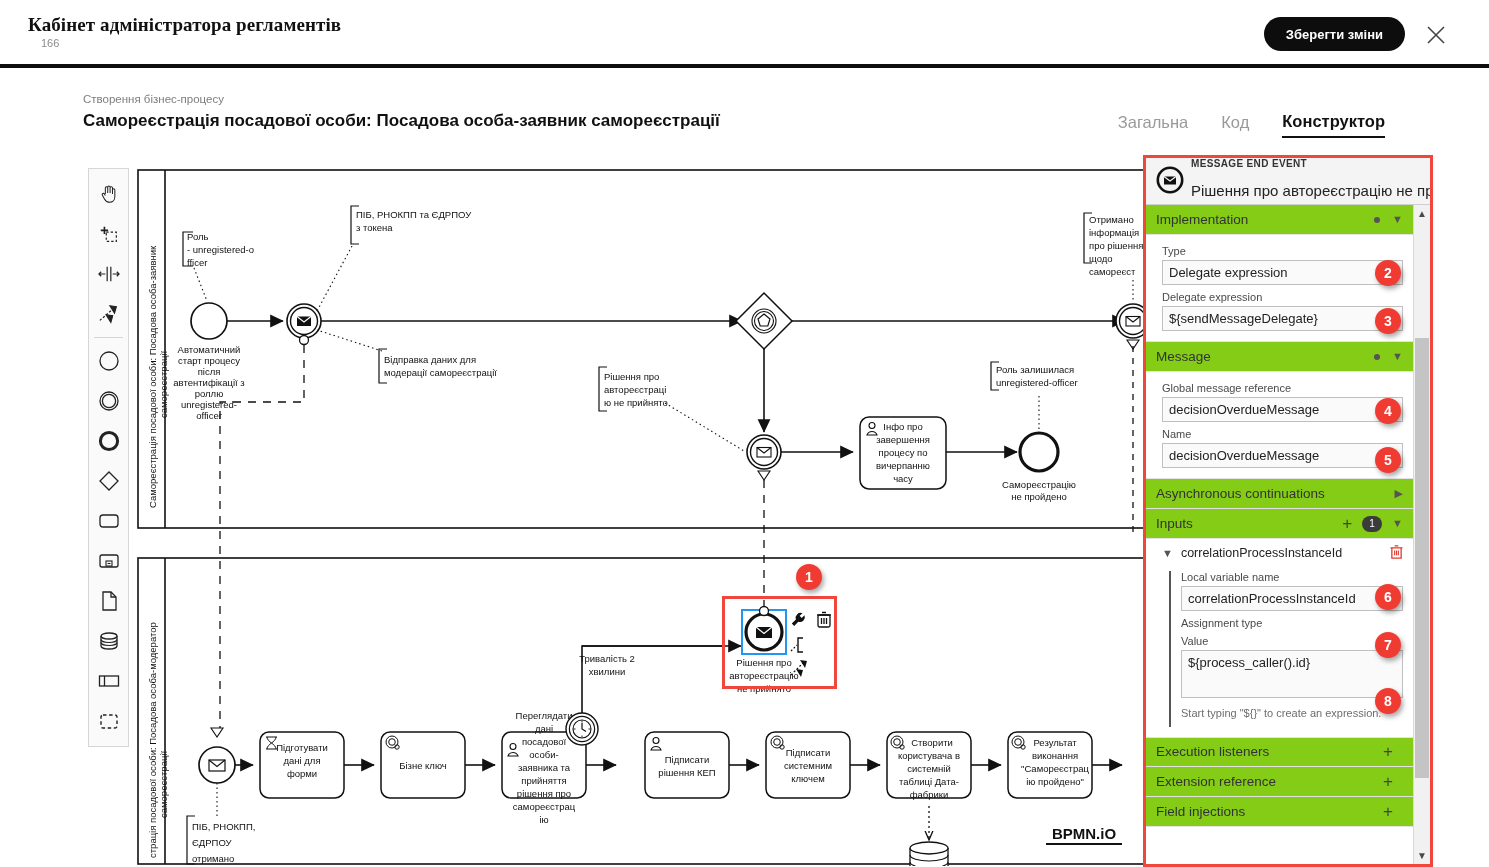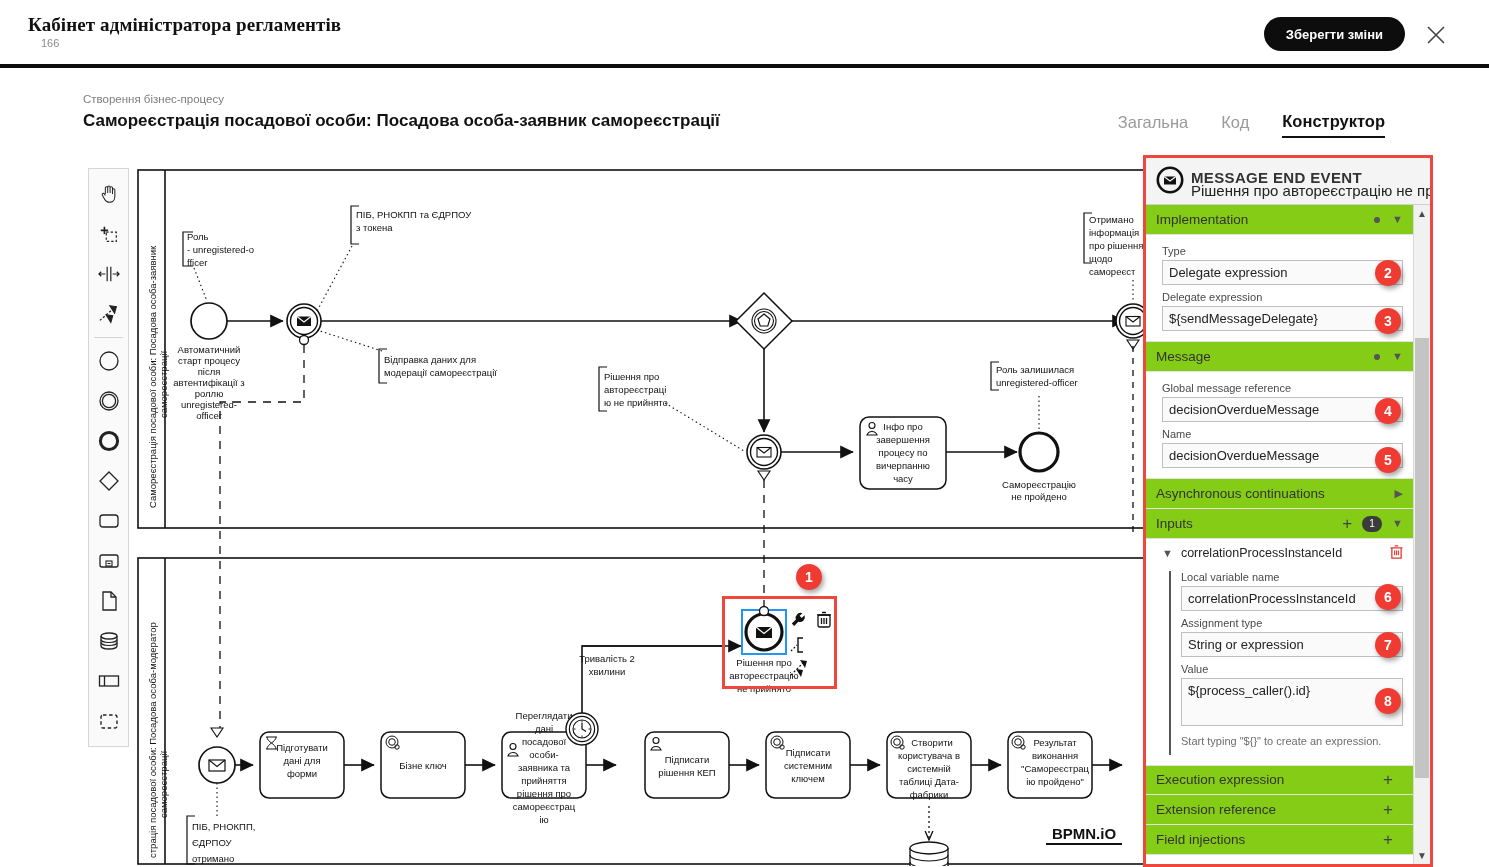--- a/index.html
+++ b/index.html
@@ -93,22 +93,22 @@
     background:#fff;
     overflow:hidden;
   }
   #panel-head {
     position:relative; height:47px; background:#f4f4f4;
     border-bottom:1px solid #cfcfcf;
     padding:6px 10px 0 10px;
   }
   #panel-head .icon { position:absolute; left:10px; top:8px; }
   #ph-type {
-    position:absolute; left:45px; top:11px;
-    font-size:15px; font-weight:bold; color:#333; letter-spacing:.35px;
+    position:absolute; left:45px; top:0;
+    font-size:10px; font-weight:bold; color:#333; letter-spacing:.35px;
   }
   #ph-name {
     position:absolute; left:45px; top:24px;
     font-size:15px; color:#222; white-space:nowrap; overflow:hidden;
   }
   #panel-body {
     position:absolute; left:0; top:47px; right:17px; bottom:0;
     overflow:hidden;
   }
   .grp-hd {
@@ -676,32 +676,28 @@
           <svg width="13" height="14" viewBox="0 0 14 15">
             <path d="M0.5 3 h13 M5 1 h4 M2 3 v11 h10 V3" fill="none" stroke="#e03a2f" stroke-width="1.4"></path>
             <path d="M5 6 v5 M7 6 v5 M9 6 v5" stroke="#e03a2f" stroke-width="1.2"></path>
           </svg>
         </span>
       </div>
       <div class="entry-inner">
         <div class="fld-label">Local variable name</div>
         <input class="fld-input" value="correlationProcessInstanceId" style="">
         <div class="fld-label">Assignment type</div>
-        <div class="sel-wrap">
-          <input class="fld-select" readonly="" value="String or expression" style="">
-          <span class="arrow">▼</span>
-        </div>
         <div class="fld-label">Value</div>
         <textarea class="fld-ta" style="">${process_caller().id}</textarea>
         <div class="hint">Start typing "${}" to create an expression.</div>
       </div>
     </div>
 
     <div class="grp-hd" style="border-top:1px solid #e2e2e2;">
-      <span class="ttl">Execution expression</span>
+      <span class="ttl">Execution listeners</span>
       <span class="plus">+</span>
     </div>
     <div class="grp-hd">
       <span class="ttl">Extension reference</span>
       <span class="plus">+</span>
     </div>
     <div class="grp-hd">
       <span class="ttl">Field injections</span>
       <span class="plus">+</span>
     </div>

